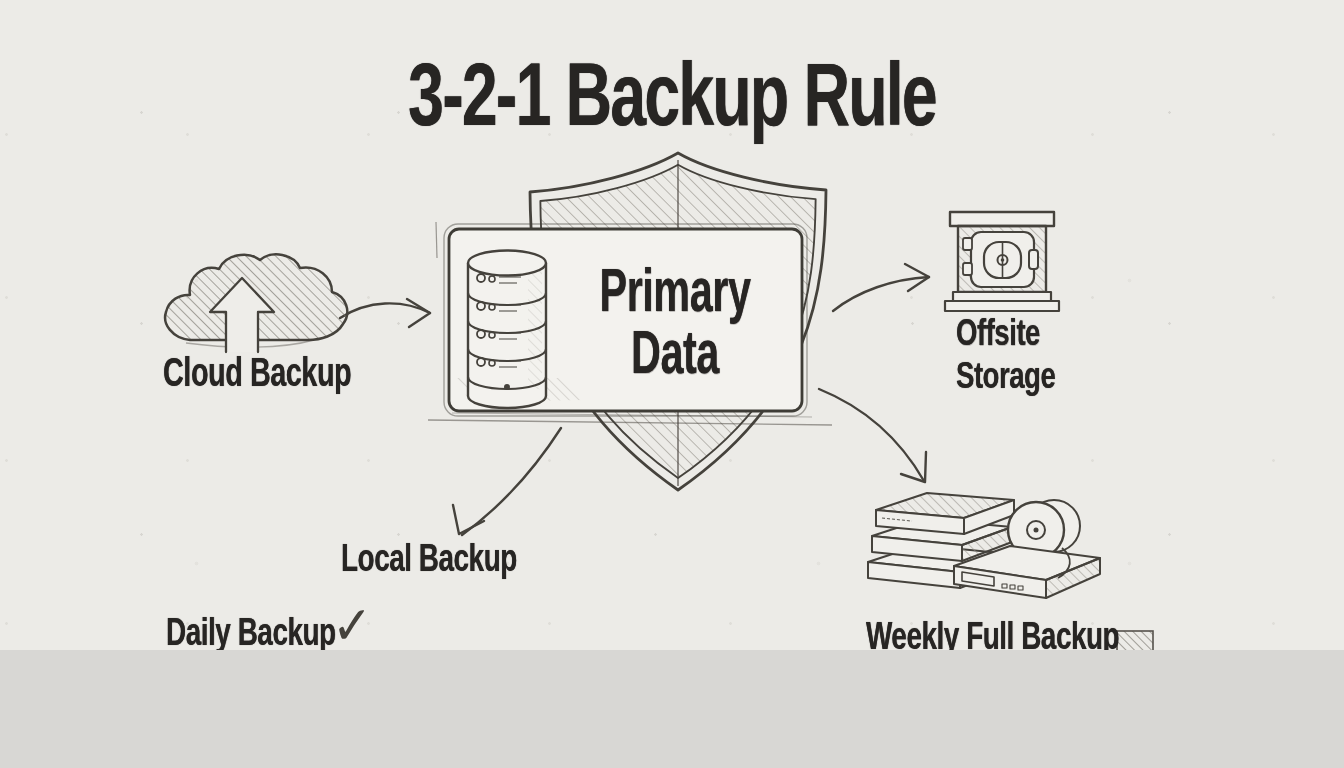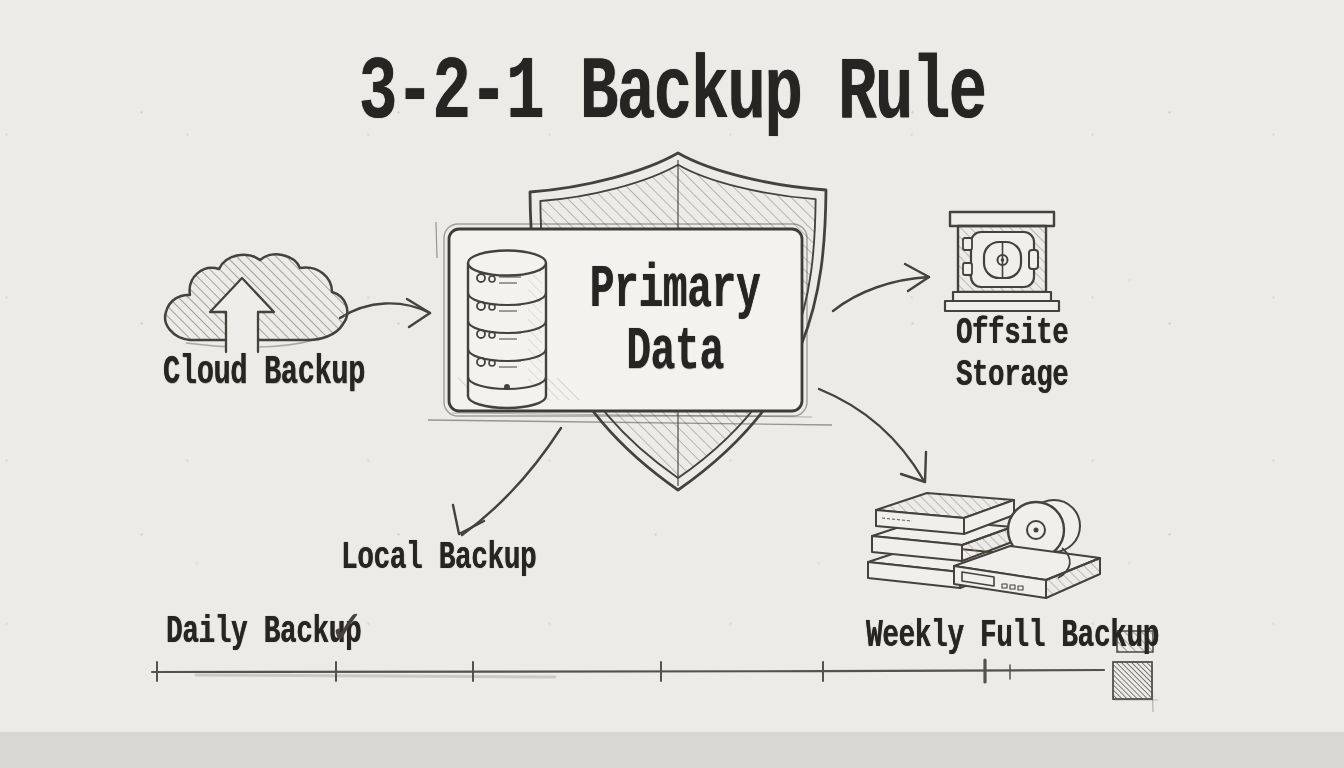--- a/index.html
+++ b/index.html
@@ -1,25 +1,25 @@
 <!DOCTYPE html>
 <html style="--paper: #ecebe7; --card: #f3f2ee; --ink: #45423c; --text: #272523; --hatch: #8d8a82;"><head>
 <meta charset="utf-8">
 <style>
   html,body{margin:0;padding:0;background:#d8d7d4;}
   .stage{
-    position:relative;width:1344px;height:732px;overflow:hidden;
+    position:relative;width:1344px;height:650px;overflow:hidden;
     background-color:var(--paper,#ecebe7);
     background-image:
       radial-gradient(circle, rgba(110,105,95,.16) 1px, transparent 1.5px),
       radial-gradient(circle, rgba(110,105,95,.10) 1px, transparent 1.7px),
       radial-gradient(circle, rgba(140,135,125,.09) 1.5px, transparent 2.2px);
     background-size:257px 211px,181px 163px,311px 283px;
     background-position:13px 7px,97px 53px,41px 139px;
-    font-family:Liberation Mono, monospace;
+    font-family:Liberation Sans, sans-serif;
   }
   svg.sketch{position:absolute;inset:0;z-index:1;}
   .label{
     position:absolute;z-index:2;font-weight:bold;color:var(--text,#272523);
     line-height:1;white-space:nowrap;letter-spacing:-.5px;
     text-shadow:0 0 .7px rgba(39,37,35,.85), .4px .4px 0 rgba(39,37,35,.2);
   }
   .title{left:0;top:48px;width:1344px;text-align:center;font-size:68px;letter-spacing:-2px;
          transform:scale(.95,1.32);transform-origin:50% 0;}
   .cloud-label{left:163px;top:352px;font-size:31px;transform:scale(.93,1.3);transform-origin:0 0;}

